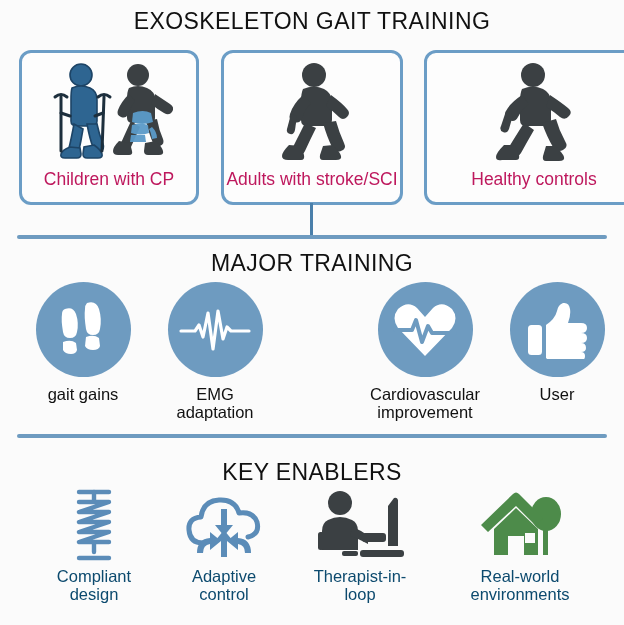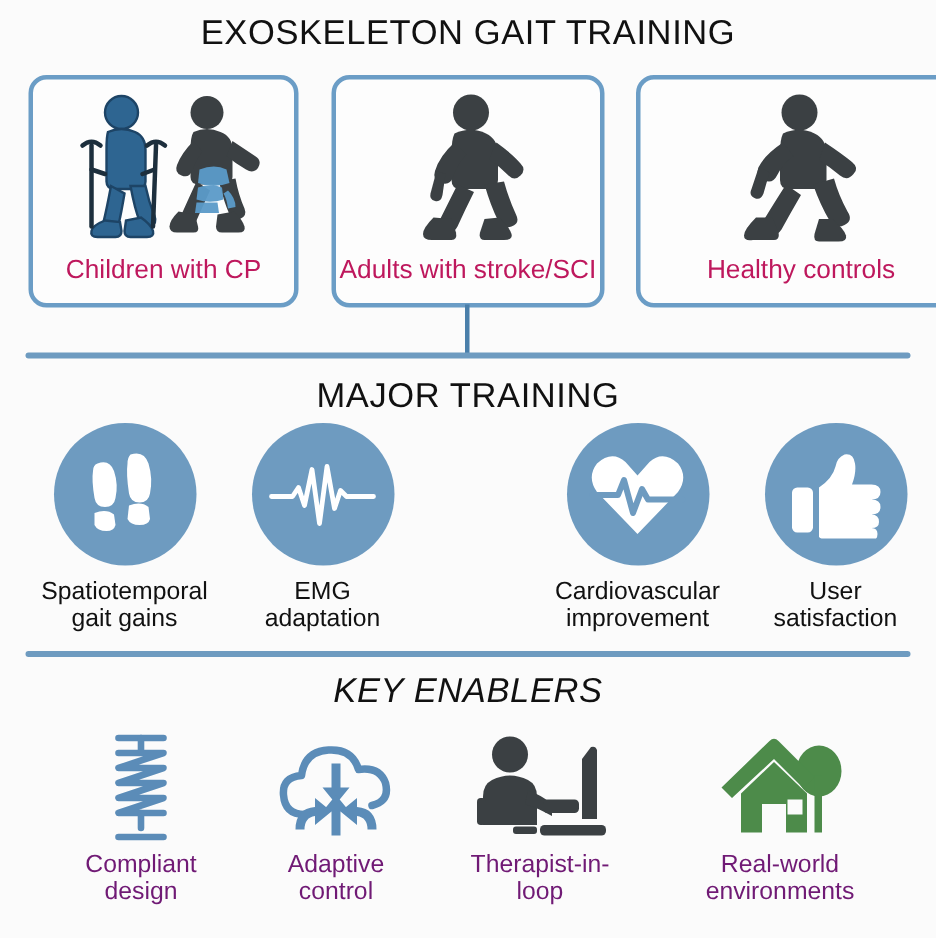--- a/index.html
+++ b/index.html
@@ -14,21 +14,21 @@
   .stage{position:absolute;inset:0;}
 
   
   .section-title{
     position:absolute;left:0;width:624px;text-align:center;
     font-size:23px;letter-spacing:.4px;font-weight:400;color:#111;
     white-space:nowrap;
   }
   #title-top{top:8px;}
   #title-mid{top:250px;}
-  #title-bot{top:447px;font-style:italic;}
+  #title-bot{top:459px;}
 
   
   .divider{
     position:absolute;height:4px;background:#6e9bc0;border-radius:2px;
     left:17px;width:590px;
   }
   #div-1{top:235px;}
   #div-2{top:434px;}
   .connector{
     position:absolute;width:3px;background:#4a7faa;
@@ -68,21 +68,21 @@
     margin-top:8px;font-size:16.5px;line-height:1.12;color:#111;
   }
 
   
   .enabler{position:absolute;top:487px;width:140px;text-align:center;}
   #en-0{left:24px;}
   #en-1{left:154px;}
   #en-2{left:290px;}
   #en-3{left:450px;}
   .en-art{height:78px;display:flex;align-items:center;justify-content:center;}
-  .enabler .cap{margin-top:2px;font-size:16.5px;line-height:1.12;color:#701a75;}
+  .enabler .cap{margin-top:2px;font-size:16.5px;line-height:1.12;color:#0c4a6e;}
 </style>
 </head>
 <body>
 
 <div class="stage">
 
   <div class="section-title" id="title-top">EXOSKELETON GAIT TRAINING</div>
 
   <div class="pop-box" id="pop-0">
     <div class="pop-art">
@@ -179,21 +179,20 @@
       <svg width="56" height="62" viewBox="0 0 56 62">
         <g fill="#ffffff">
           <path d="M10 10 q8 -3 11 5 q3 9 1 18 q-1 6 -7 6 q-6 0 -7 -6 q-2 -12 -1 -18 q0 -4 3 -5 z"></path>
           <path d="M8 43 q8 -3 13 1 l1 7 q-1 4 -6 4 q-6 0 -8 -4 z"></path>
           <path d="M32 4 q9 -3 12 6 q3 10 1 20 q-1 6 -7 6 q-6 0 -7 -6 q-2 -13 -1 -20 q0 -4 2 -6 z"></path>
           <path d="M31 38 q8 -3 13 1 l1 8 q-1 4 -7 4 q-6 0 -8 -4 z"></path>
         </g>
       </svg>
     </div>
     <div class="cap">
-      <div>Spatiotemporal</div>
       <div>gait gains</div>
     </div>
   </div>
 
   <div class="outcome" id="out-1">
     <div class="circle">
       <svg width="72" height="50" viewBox="0 0 72 50">
         <path d="M2 26 L16 26 L20 20 L24 32 L29 8 L34 44 L39 6 L44 34 L48 22 L52 26 L70 26" fill="none" stroke="#ffffff" stroke-width="3.2" stroke-linecap="round" stroke-linejoin="round"></path>
       </svg>
     </div>
@@ -221,21 +220,20 @@
       <svg width="62" height="58" viewBox="0 0 62 58">
         <g fill="#ffffff">
           <rect x="2" y="24" width="14" height="30" rx="3.5"></rect>
           <path d="M20 24 q9 -6 11 -14 q1 -6 6 -8 q6 -1 7 6 q1 6 -2 14 l13 0 q6 0 6 5 q0 5 -6 5
                    q6 0 6 5 q0 5 -6 5 q5 0 5 5 q0 4 -5 4 q4 0 4 4 q0 5 -6 5 l-25 0 q-5 0 -8 -3 z"></path>
         </g>
       </svg>
     </div>
     <div class="cap">
       <div>User</div>
-      <div>satisfaction</div>
     </div>
   </div>
 
   <div class="divider" id="div-2"></div>
 
   <div class="section-title" id="title-bot">KEY ENABLERS</div>
 
   <div class="enabler" id="en-0">
     <div class="en-art">
       <svg width="58" height="76" viewBox="0 0 58 76">

